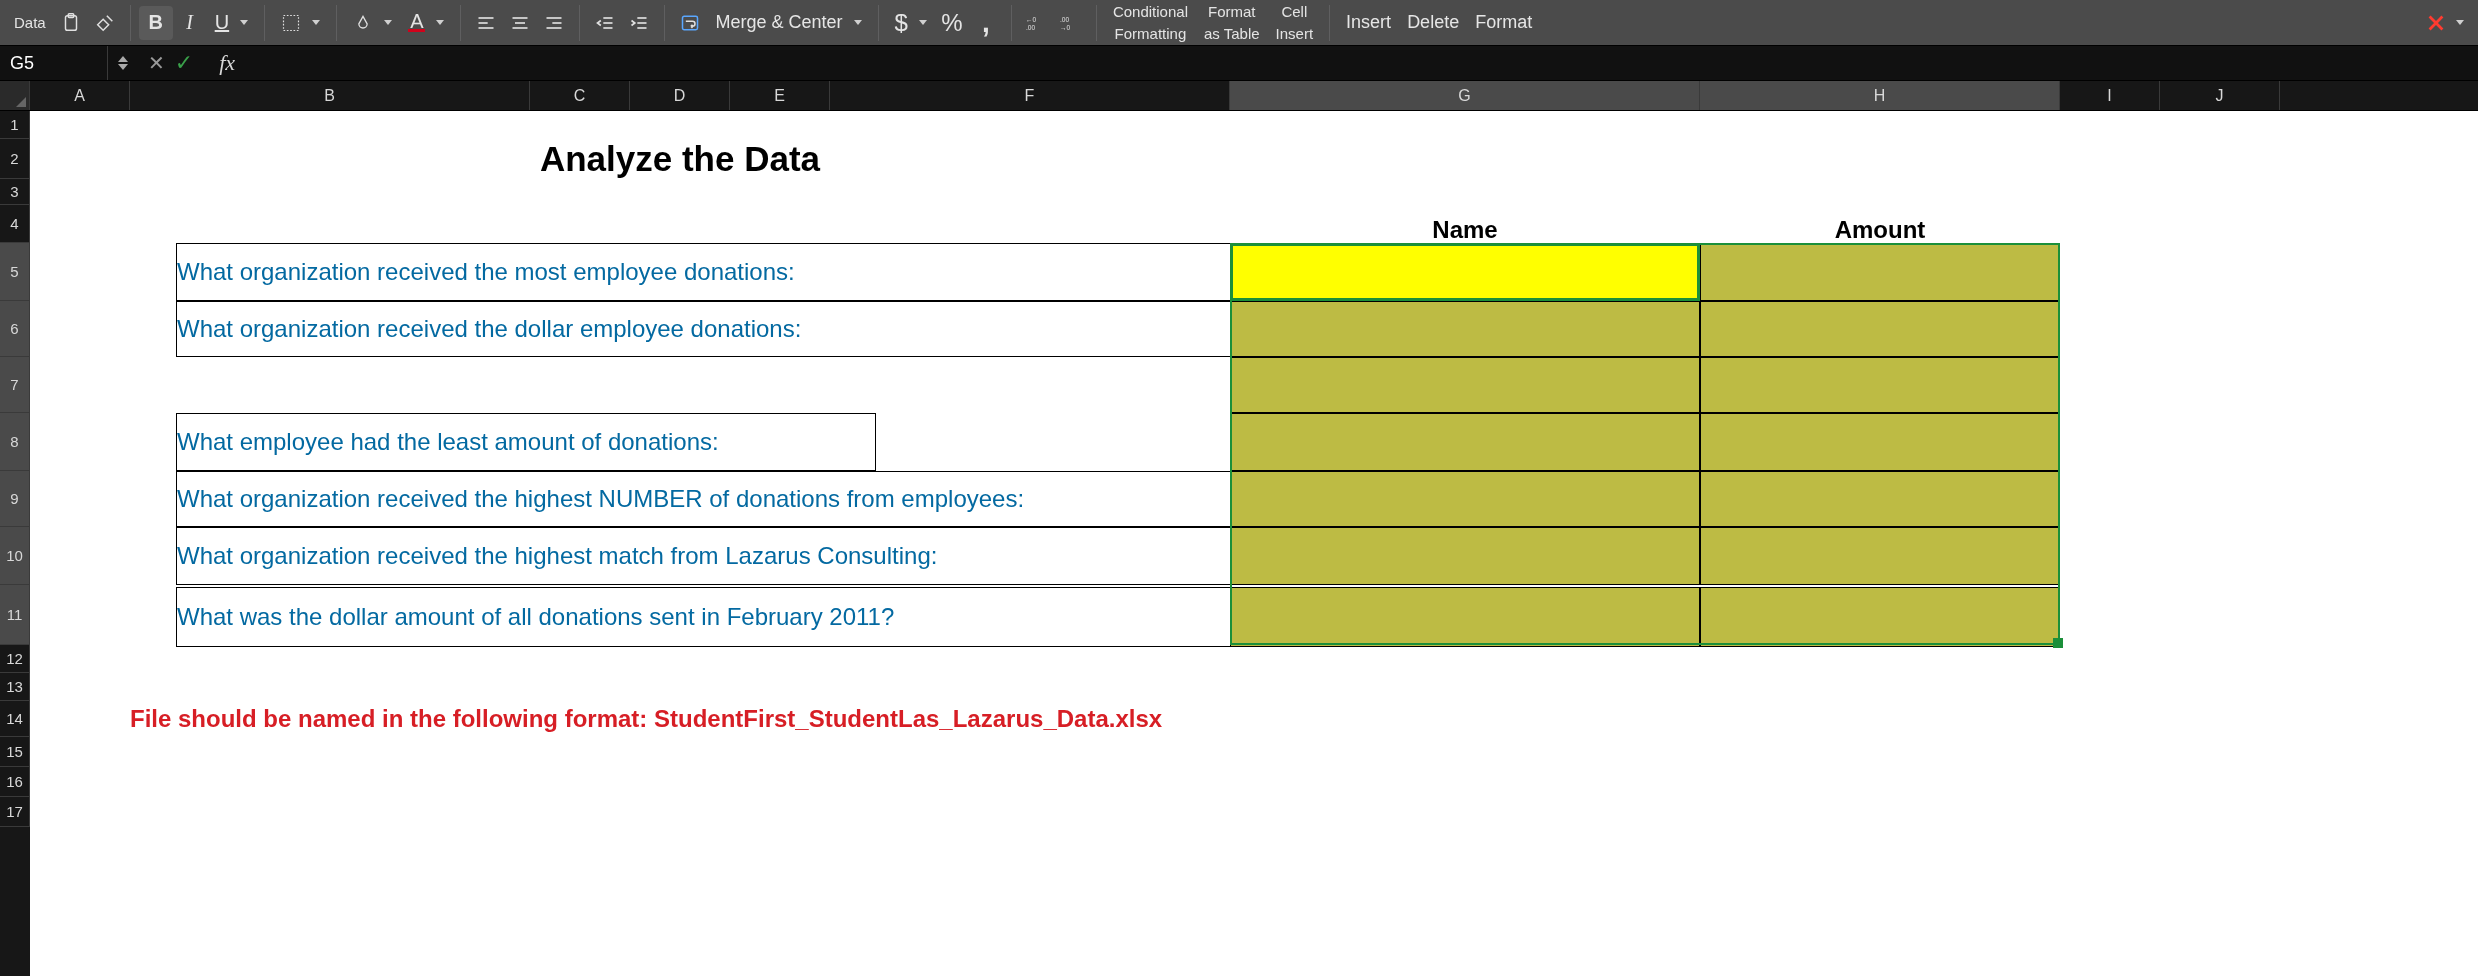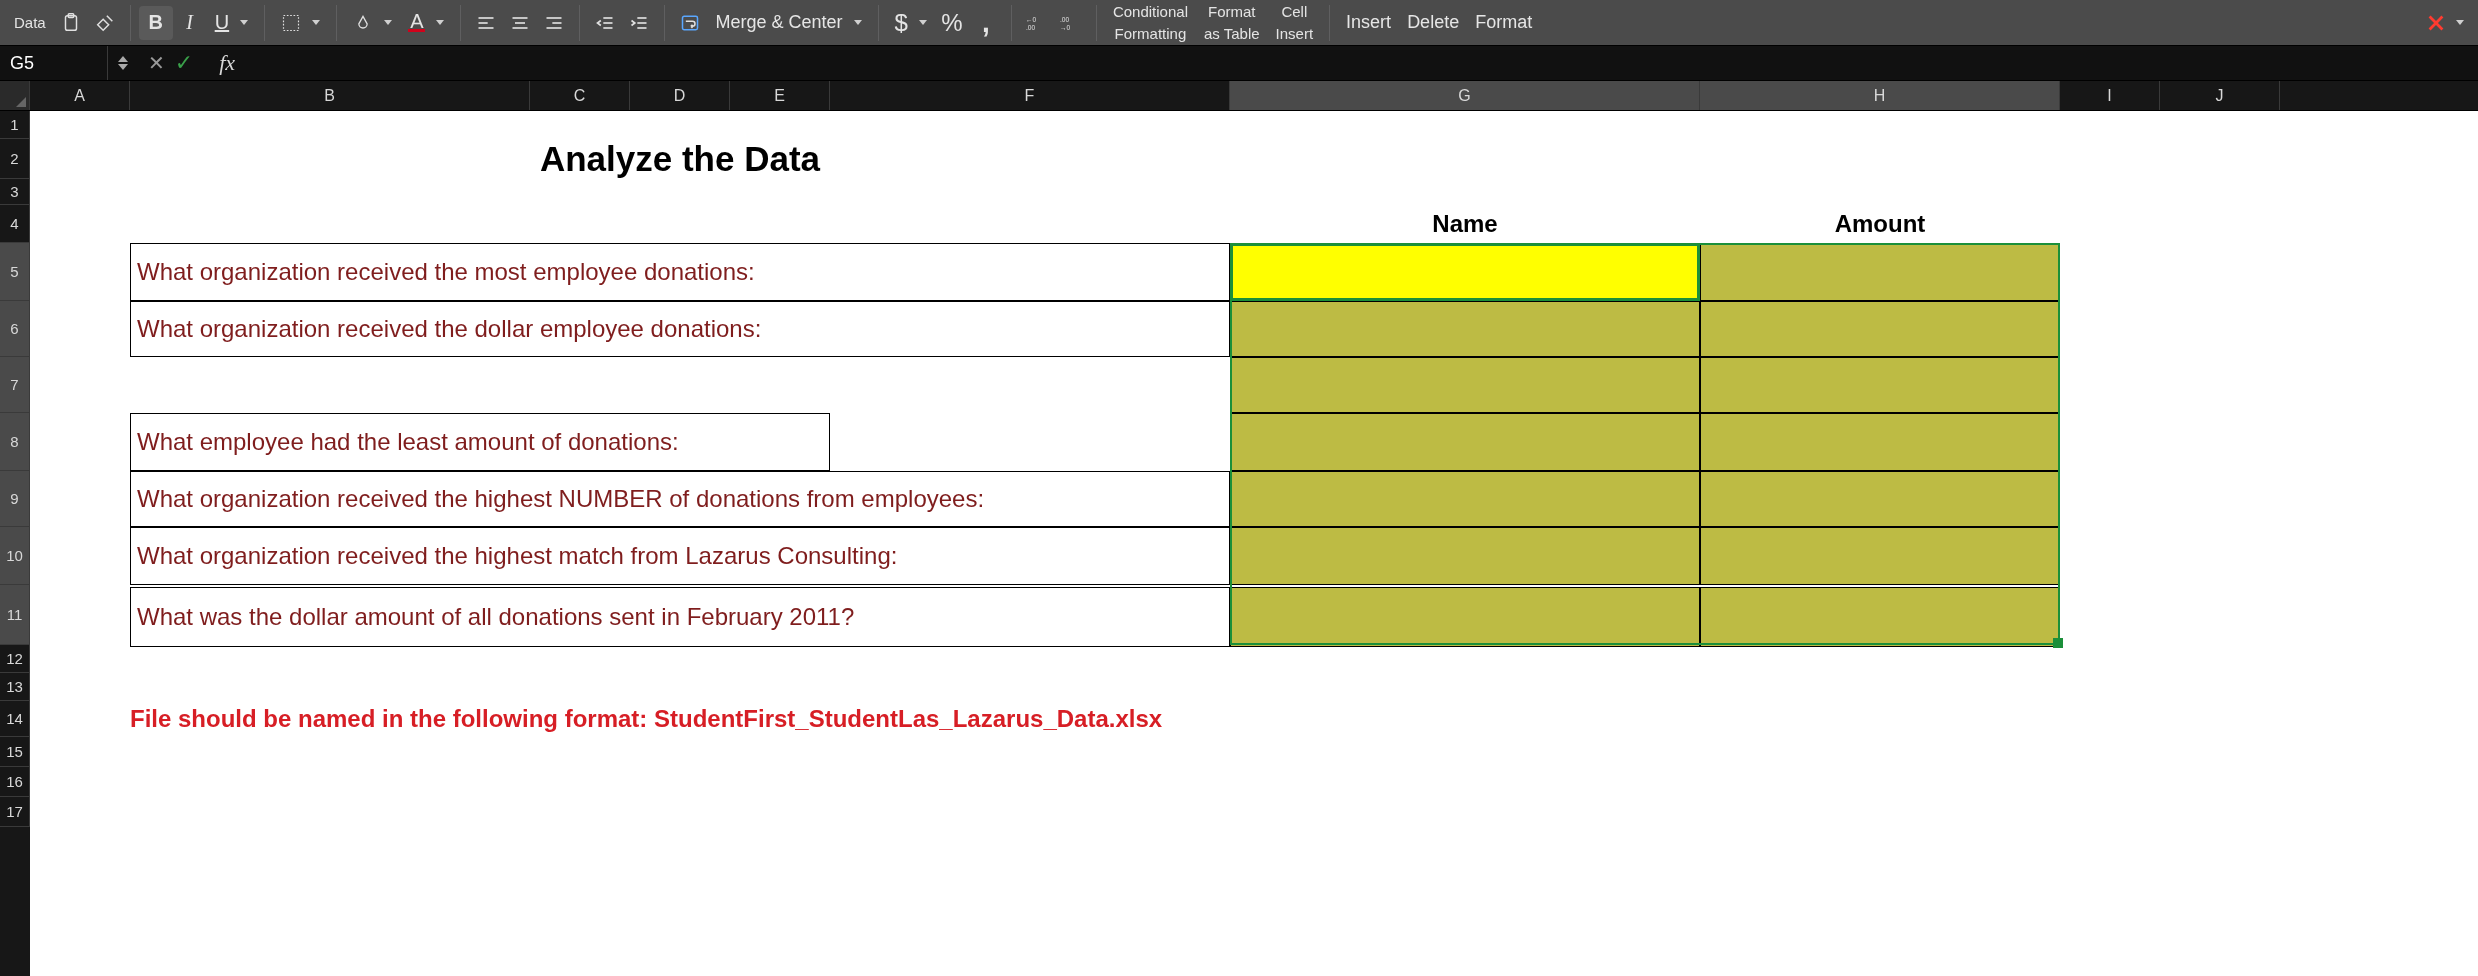--- a/index.html
+++ b/index.html
@@ -218,40 +218,41 @@
   .xH{ left: calc(var(--cA) + var(--cB) + var(--cC) + var(--cD) + var(--cE) + var(--cF) + var(--cG)); }
   .xB{ left: var(--cA); }
   .wBF{ width: calc(var(--cB) + var(--cC) + var(--cD) + var(--cE) + var(--cF)); }
   .wBE{ width: calc(var(--cB) + var(--cC) + var(--cD) + var(--cE)); }
 
   
   .r1{height:28px;} .r2{height:40px;} .r3{height:26px;} .r4{height:38px;}
   .r5{height:58px;} .r6{height:56px;} .r7{height:56px;} .r8{height:58px;}
   .r9{height:56px;} .r10{height:58px;} .r11{height:60px;} .r12{height:28px;}
   .r13{height:28px;} .r14{height:36px;} .r15{height:30px;} .r16{height:30px;}
-  .r17{height:30px;} .yr2{top:28px;} .yr4{top:94px;}
+  .r17{height:30px;} .yr2{top:28px;} .yr4{top:100px;}
   .yr5{top:132px;} .yr6{top:190px;} .yr7{top:246px;} .yr8{top:302px;}
   .yr9{top:360px;} .yr10{top:416px;} .yr11{top:476px;} .yr14{top:590px;}
 
   .abs{position:absolute;}
 
   .title {
     font-size:35px; font-weight:700; color:#000;
     display:flex;align-items:center;justify-content:center;
   }
   .hdr-cell{
     font-size:24px;font-weight:700;color:#000;
     display:flex;align-items:center;justify-content:center;
   }
   .q {
-    font-size:24px;color:#7f1d1d;
+    font-size:24px;color:#0369a1;
     display:flex;align-items:center;
-    padding-left:6px;
+    padding-left:0;
     border:1.5px solid #000;
     background:#fff;
+    margin-left:46px;
   }
   .ans {
     background:#bdbb44;
     border:1.5px solid #000;
   }
   .ans.active{
     background:#ffff00;
   }
   .redline{
     color:#d71e25;

